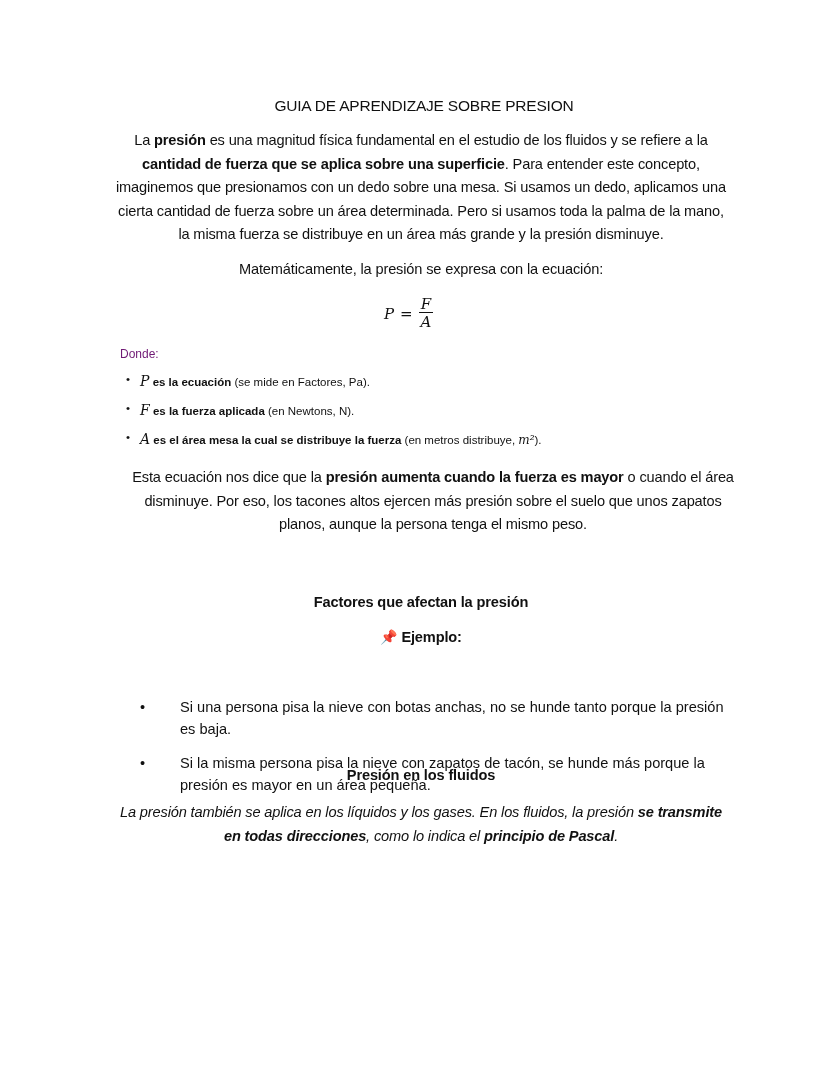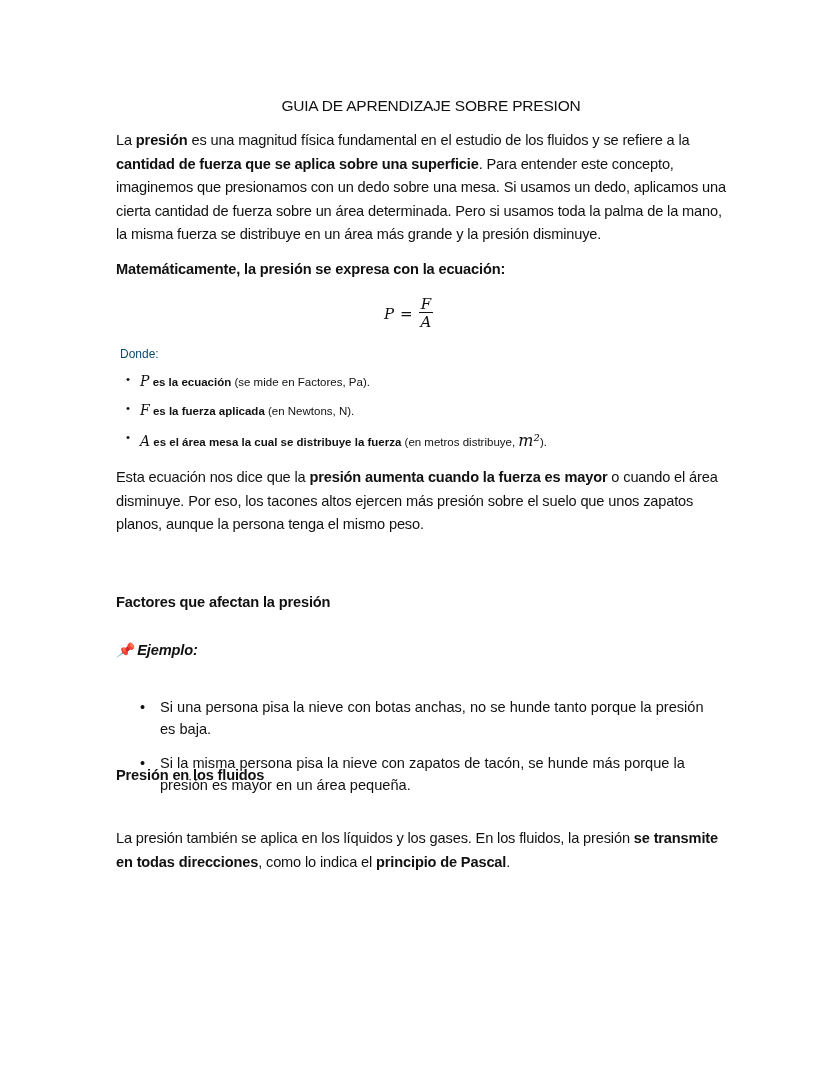--- a/index.html
+++ b/index.html
@@ -1,48 +1,48 @@
 <!DOCTYPE html>
 <html><head>
   <meta charset="utf-8">
   <style>
     html, body { margin: 0; padding: 0; background: #ffffff; }
     body { width: 828px; height: 1071px; position: relative; overflow: hidden;
       font-family: "Liberation Sans", "DejaVu Sans", sans-serif; color: #111; }
     .page { position: absolute; left: 116px; top: 0; width: 600px; }
-    .title { position: absolute; left: 15px; top: 97px; width: 600px; text-align: center;
+    .title { position: absolute; left: 8px; top: 97px; width: 600px; text-align: center;
       font-size: 15.5px; letter-spacing: -0.2px; }
-    .p { position: absolute; left: 0; width: 610px; font-size: 14.6px; line-height: 23.5px; letter-spacing: -0.15px; }
+    .p { position: absolute; left: 0; width: 610px; font-size: 14.6px; line-height: 23.5px; letter-spacing: -0.15px; text-align: center; }
     .p b { font-weight: bold; }
     .formula { position: absolute; left: 268px; top: 296px; font-family: "DejaVu Serif", serif; font-style: italic; font-size: 15px; display:flex; align-items:center; gap:6px; }
     .frac { display: inline-flex; flex-direction: column; align-items: center; }
     .frac .num { border-bottom: 1px solid #111; padding: 0 2px; line-height: 16px; }
     .frac .den { line-height: 18px; }
     .eq { font-style: normal; }
-    .small { position: absolute; font-size: 12px; color: #0c4a6e; }
+    .small { position: absolute; font-size: 12px; color: #701a75; }
     .blist { position: absolute; left: 0; font-size: 11.5px; }
     .blist .li { position: absolute; left: 0; white-space: nowrap; }
     .blist .dot { position: absolute; left: 0; top: 0; }
     .blist .txt { position: absolute; left: 14px; top: 0; }
     .var { font-family: "DejaVu Serif", serif; font-style: italic; font-size: 14px; }
     .elist .li { position: absolute; left: 24px; width: 580px; font-size: 14.6px; line-height: 22px; }
     .elist .dot { position: absolute; left: 0; }
-    .elist .txt { position: absolute; left: 20px; width: 560px; }
+    .elist .txt { position: absolute; left: 40px; width: 560px; }
     .pin { color: #d32f2f; font-size: 14px; }
   </style>
 </head>
 <body>
 
 <div class="page">
 
   <div class="title">GUIA DE APRENDIZAJE SOBRE PRESION</div>
 
   <div class="p" style="top:129px;"><span>La </span><b>presión</b><span> es una magnitud física fundamental en el estudio de los fluidos y se refiere a la </span><b>cantidad de fuerza que se aplica sobre una superficie</b><span>. Para entender este concepto, imaginemos que presionamos con un dedo sobre una mesa. Si usamos un dedo, aplicamos una cierta cantidad de fuerza sobre un área determinada. Pero si usamos toda la palma de la mano, la misma fuerza se distribuye en un área más grande y la presión disminuye.</span></div>
 
-  <div class="p" style="top:258px;font-weight:bold;">Matemáticamente, la presión se expresa con la ecuación:</div>
+  <div class="p" style="top:258px;">Matemáticamente, la presión se expresa con la ecuación:</div>
 
   <div class="formula">
     <span>P</span>
     <span class="eq">=</span>
     <span class="frac">
       <span class="num">F</span>
       <span class="den">A</span>
     </span>
   </div>
 
@@ -52,41 +52,41 @@
     <div class="li" style="top:0; left:10px;">
       <span class="dot">•</span>
       <span class="txt"><span class="var">P</span> <b>es la ecuación</b><span> (se mide en Factores, Pa).</span></span>
     </div>
     <div class="li" style="top:29px; left:10px;">
       <span class="dot">•</span>
       <span class="txt"><span class="var">F</span> <b>es la fuerza aplicada</b><span> (en Newtons, N).</span></span>
     </div>
     <div class="li" style="top:58px; left:10px;">
       <span class="dot">•</span>
-      <span class="txt"><span class="var">A</span> <b>es el área mesa la cual se distribuye la fuerza</b><span> (en metros distribuye, </span><span class="var" style="font-size:16px">m²</span><span>).</span></span>
+      <span class="txt"><span class="var">A</span> <b>es el área mesa la cual se distribuye la fuerza</b><span> (en metros distribuye, </span><span class="var" style="font-size:12px">m²</span><span>).</span></span>
     </div>
   </div>
 
-  <div class="p" style="top:466px;"><span>Esta ecuación nos dice que la </span><b>presión aumenta cuando la fuerza es mayor</b><span> o cuando el área disminuye. Por eso, los tacones altos ejercen más presión sobre el suelo que unos zapatos planos, aunque la persona tenga el mismo peso.</span></div>
+  <div class="p" style="top:466px;margin-left:12px;"><span>Esta ecuación nos dice que la </span><b>presión aumenta cuando la fuerza es mayor</b><span> o cuando el área disminuye. Por eso, los tacones altos ejercen más presión sobre el suelo que unos zapatos planos, aunque la persona tenga el mismo peso.</span></div>
 
   <div class="p" style="top:545px;margin-top:46px;"><b>Factores que afectan la presión</b></div>
 
   <div class="p" style="top:580px;">
   </div>
 
-  <div class="p" style="top:639px;font-style:italic;"><span class="pin">📌</span> <b>Ejemplo:</b></div>
+  <div class="p" style="top:626px;"><span class="pin">📌</span> <b>Ejemplo:</b></div>
 
   <div class="elist">
     <div class="li" style="top:696px;">
       <span class="dot">•</span>
         <span class="txt">Si una persona pisa la nieve con botas anchas, no se hunde tanto porque la presión es baja.</span>
     </div>
     <div class="li" style="top:752px;">
       <span class="dot">•</span>
         <span class="txt">Si la misma persona pisa la nieve con zapatos de tacón, se hunde más porque la presión es mayor en un área pequeña.</span>
     </div>
   </div>
 
   <div class="p" style="top:764px;"><b>Presión en los fluidos</b></div>
 
-  <div class="p" style="top:827px;"><span>La presión también se aplica en los líquidos y los gases. En los fluidos, la presión </span><b>se transmite en todas direcciones</b><span>, como lo indica el </span><b>principio de Pascal</b><span>.</span></div>
+  <div class="p" style="top:801px;font-style:italic;"><span>La presión también se aplica en los líquidos y los gases. En los fluidos, la presión </span><b>se transmite en todas direcciones</b><span>, como lo indica el </span><b>principio de Pascal</b><span>.</span></div>
 
 </div>
 
 </body></html>

